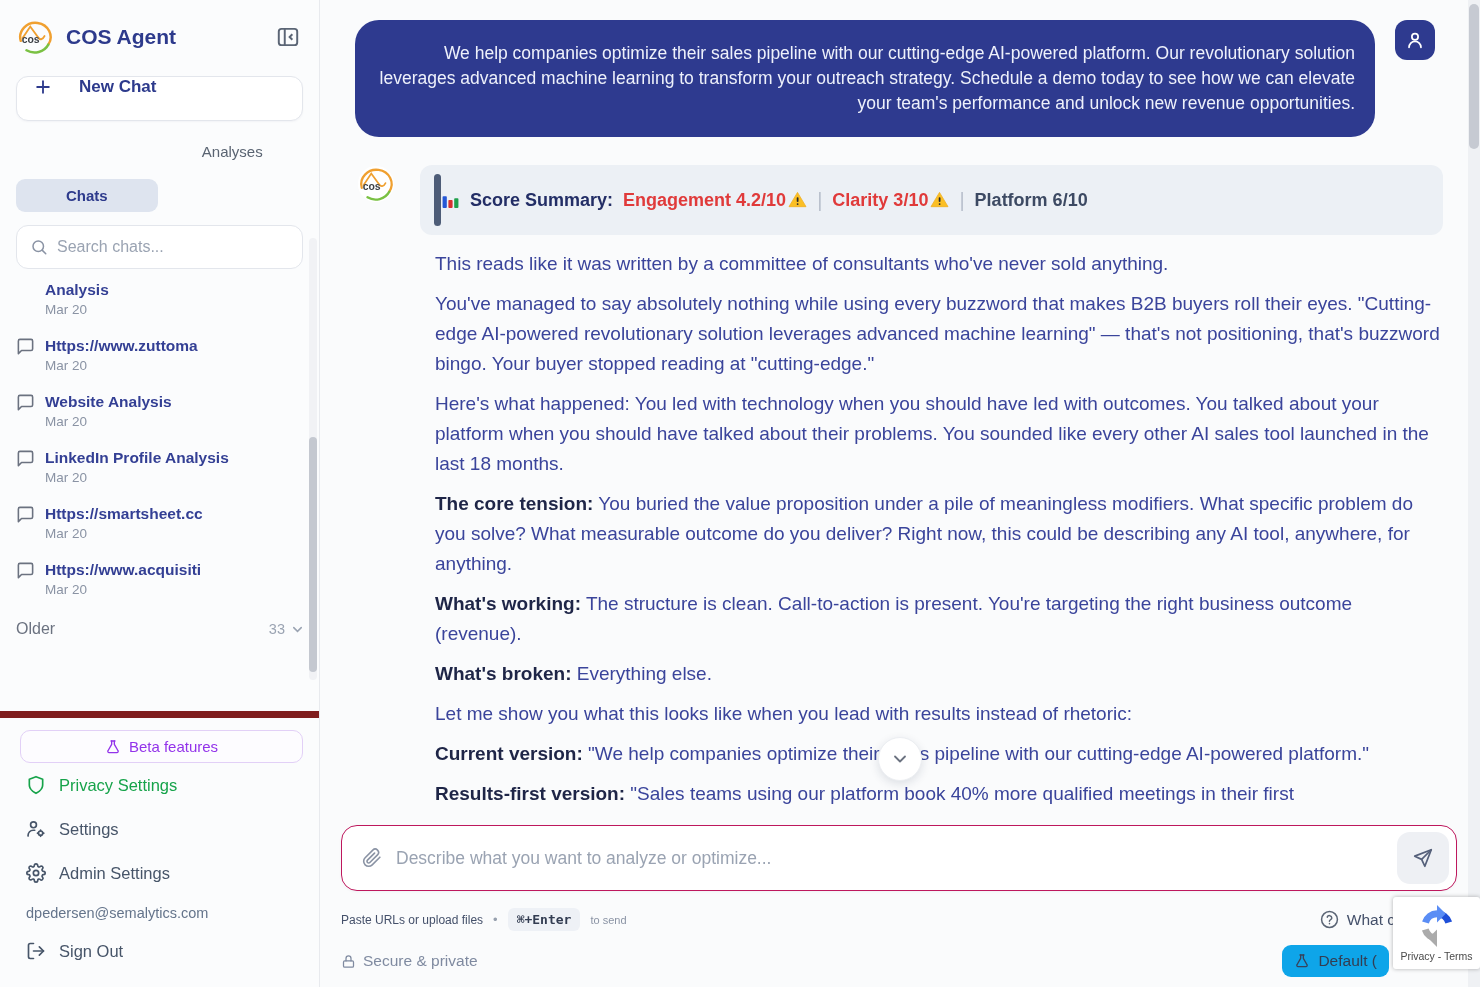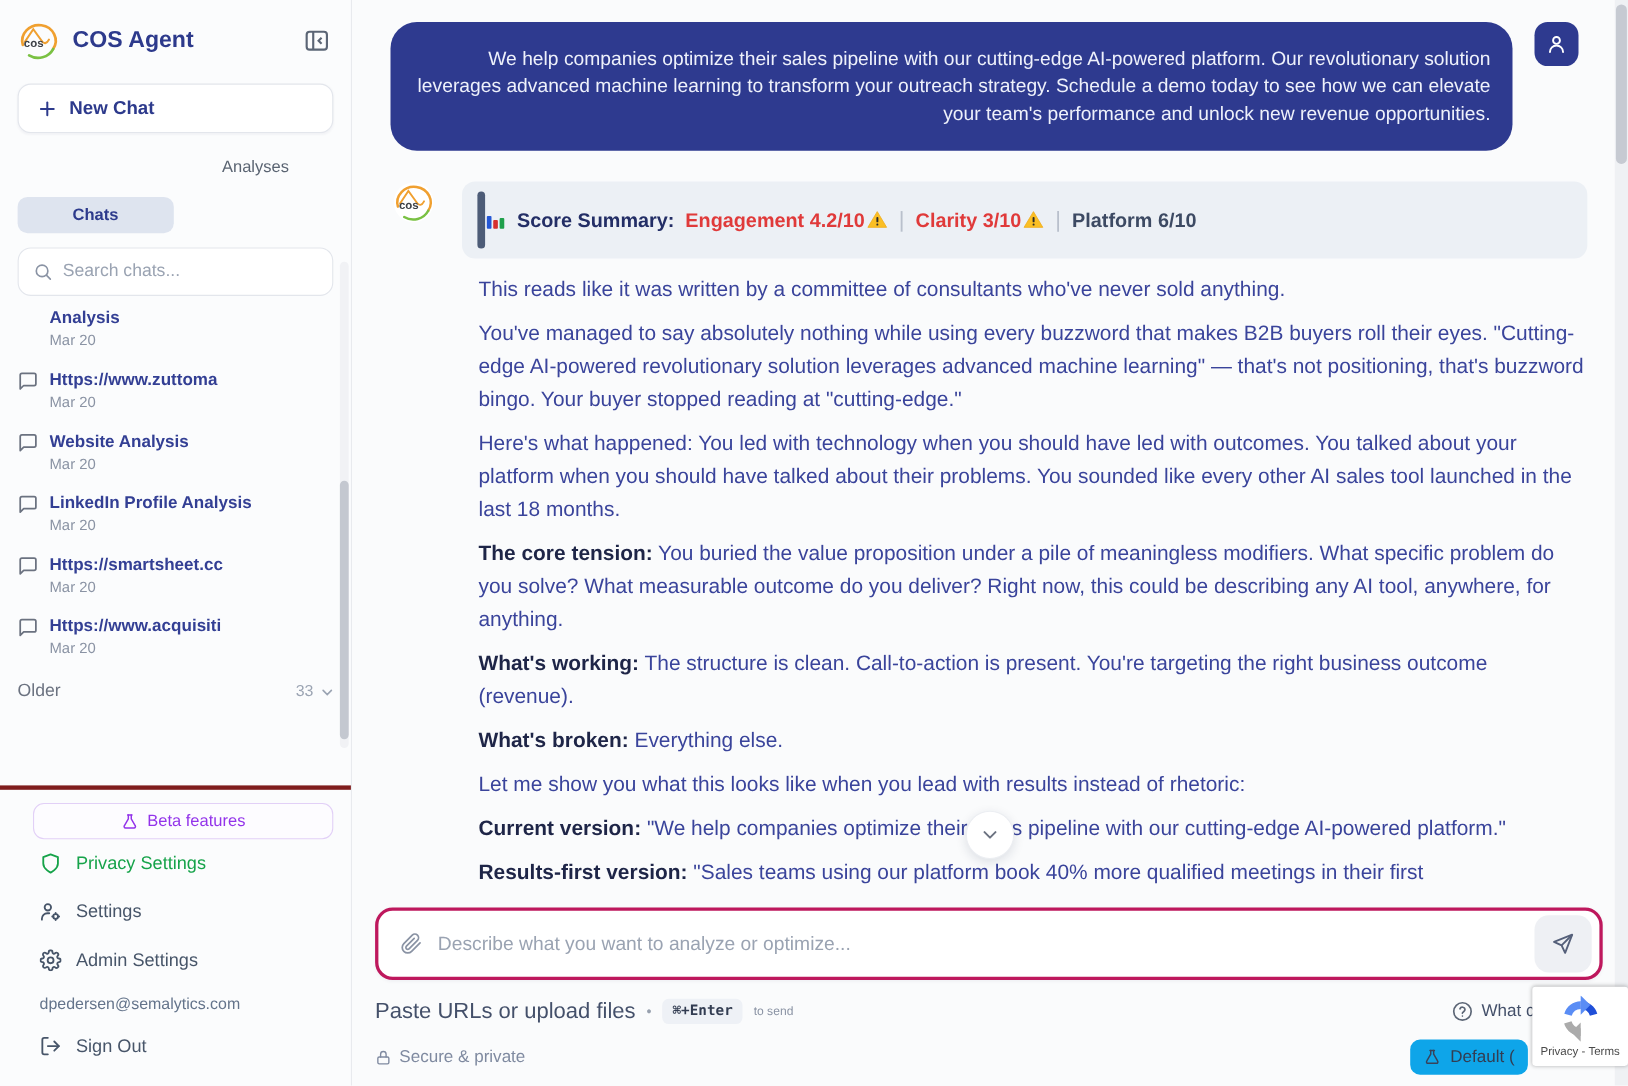--- a/index.html
+++ b/index.html
@@ -8,21 +8,21 @@
   .app { display:flex; width:1480px; height:987px; }
 
   
   .sidebar { width:320px; height:987px; background:#fbfcfd; border-right:1px solid #e8eaee;
              position:relative; display:flex; flex-direction:column; flex-shrink:0; }
   .sb-header { display:flex; align-items:center; gap:12px; padding:18px 16px 14px 16px; }
   .sb-logo { width:38px; height:38px; flex-shrink:0; }
   .sb-title { font-size:21px; font-weight:700; color:#2d3a8c; flex:1; }
   .collapse-btn { background:none; border:none; cursor:pointer; color:#5b6575; padding:2px; }
   .newchat-btn { margin:6px 16px 0 16px; height:45px; background:#fff; border:1px solid #e3e6ec;
-                 border-radius:12px; display:flex; align-items:center; gap:10px; padding:0 16px;
+                 border-radius:12px; display:flex; align-items:flex-start; gap:26px; padding:0 16px;
                  color:#2d3a8c; font-size:17px; font-weight:600; cursor:pointer;
                  box-shadow:0 1px 2px rgba(20,30,80,.04); }
   .tabs { display:flex; margin:14px 16px 0 16px; gap:4px; }
   .tab { flex:1; height:33px; border:none; background:transparent; border-radius:9px;
          font-size:15px; color:#5a6472; cursor:pointer; font-family:inherit; }
   .tab.active { background:#dee4ef; color:#2d3a8c; font-weight:600;margin-top:44px; }
   .search-box { margin:13px 16px 0 16px; height:44px; background:#fff; border:1px solid #e3e6ec;
                 border-radius:12px; display:flex; align-items:center; gap:9px; padding:0 13px; }
   .search-box input { border:none; outline:none; flex:1; font-size:16px; color:#333;
                       font-family:inherit; background:transparent; }
@@ -32,21 +32,21 @@
   .chat-item .ci-icon { color:#6b7280; margin-top:2px; flex-shrink:0; width:19px; }
   .chat-item.partial { padding-top:0; }
   .chat-item.partial .ci-icon { visibility:hidden; }
   .ci-title { font-size:15.5px; font-weight:600; color:#333f94; line-height:21px; max-width:215px;
               overflow:hidden; }
   .ci-date { font-size:13.5px; color:#8a93a4; margin-top:2px; }
   .older-row { display:flex; align-items:center; justify-content:space-between;
                padding:14px 10px 14px 0; cursor:pointer; }
   .older-label { font-size:16px; color:#6b7280; }
   .older-right { display:flex; align-items:center; gap:5px; color:#9aa3b2; font-size:14.5px; }
-  .sb-footer { border-top:4px solid #7f1d1d; padding:12px 16px 14px 30px; }
+  .sb-footer { border-top:7px solid #7f1d1d; padding:12px 16px 14px 20px; }
   .beta-btn { width:100%; height:33px; background:#fdfcff; border:1px solid #e2d0f7; border-radius:10px;
               color:#9333ea; font-size:15px; display:flex; align-items:center; justify-content:center;
               gap:8px; cursor:pointer; font-family:inherit; }
   .sb-link { display:flex; align-items:center; gap:13px; padding:12px 6px; font-size:16.5px;
              color:#475569; cursor:pointer; }
   .sb-link.green { color:#16a34a; }
   .sb-email { font-size:14.5px; color:#64748b; padding:10px 6px 8px 6px; }
   .sb-scroll-track { position:absolute; right:2px; top:238px; width:8px; height:442px;
                      background:#f1f2f5; border-radius:4px; }
   .sb-scroll-thumb { position:absolute; right:2px; top:437px; width:8px; height:235px;
@@ -79,31 +79,31 @@
   .asst-body p { font-size:19px; line-height:30px; color:#3a449b; margin-bottom:10px; }
   .asst-body .lead { font-weight:700; color:#1e2547; }
 
   .scroll-down { position:absolute; left:558px; top:737px; width:44px; height:44px; background:#fff;
                  border:1px solid #eceef2; border-radius:50%; display:flex; align-items:center;
                  justify-content:center; color:#6b7280; cursor:pointer;
                  box-shadow:0 3px 10px rgba(25,35,70,.13); }
 
   
   .composer { position:absolute; left:0; right:0; bottom:0; height:179px; padding:17px 23px 0 21px; }
-  .input-box { height:66px; background:#fff; border:3px solid #be185d; border-radius:16px;
+  .input-box { height:66px; background:#fff; border:1px solid #be185d; border-radius:16px;
                display:flex; align-items:center; padding:0 7px 0 20px; gap:14px;
                box-shadow:0 1px 3px rgba(20,30,80,.04); }
   .input-box .clip { color:#8a93a4; cursor:pointer; display:flex; }
   .input-box input { flex:1; border:none; outline:none; font-size:17.5px; color:#333;
                      font-family:inherit; background:transparent; }
   .input-box input::placeholder { color:#9aa3b2; }
   .send-btn { width:52px; height:52px; background:#eef0f4; border:none; border-radius:13px;
               display:flex; align-items:center; justify-content:center; color:#55607a; cursor:pointer; }
   .hints { display:flex; align-items:center; gap:10px; margin-top:17px; }
-  .hint-main { font-size:20px; color:#44506a; }
+  .hint-main { font-size:12px; color:#44506a; }
   .hint-dot { color:#97a0ae; font-size:13px; }
   .kbd { background:#eef1f6; border-radius:6px; padding:4px 9px; font-size:13px;
          font-family:"DejaVu Sans Mono", monospace; color:#333d52; font-weight:700; }
   .hint-send { font-size:11px; color:#8a93a4; }
   .hints-right { margin-left:auto; display:flex; align-items:center; gap:8px; color:#44506a;
                  font-size:15.5px; cursor:pointer; padding-right:62px; }
   .secure-row { display:flex; align-items:center; margin-top:14px; }
   .secure { display:flex; align-items:center; gap:7px; color:#7f8aa0; font-size:15.5px; }
   .model-pill { margin-left:auto; margin-right:68px; background:#0ea5e9; border-radius:9px;
                 padding:7px 12px; display:flex; align-items:center; gap:8px; color:#333d52;

